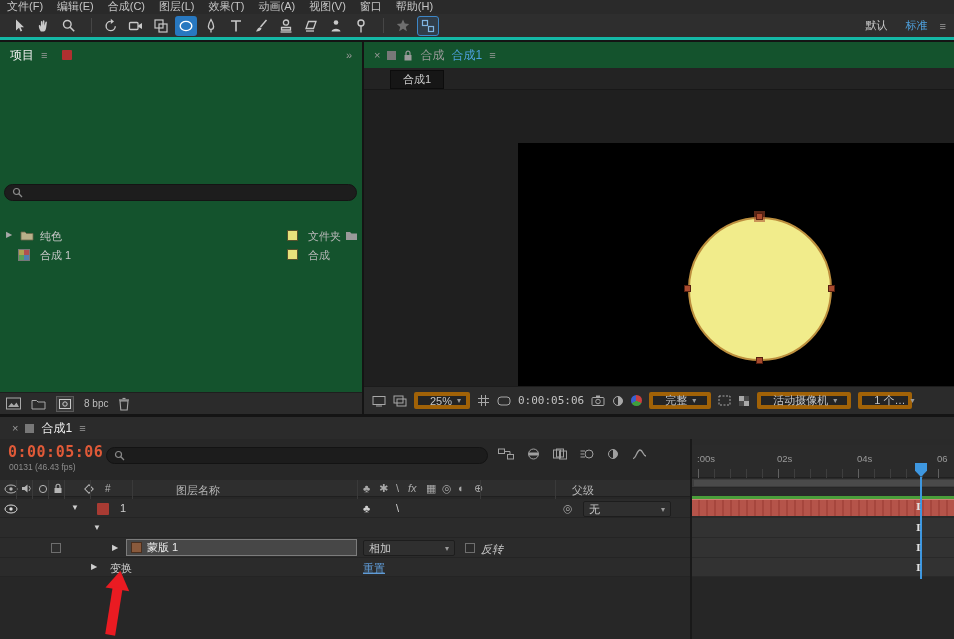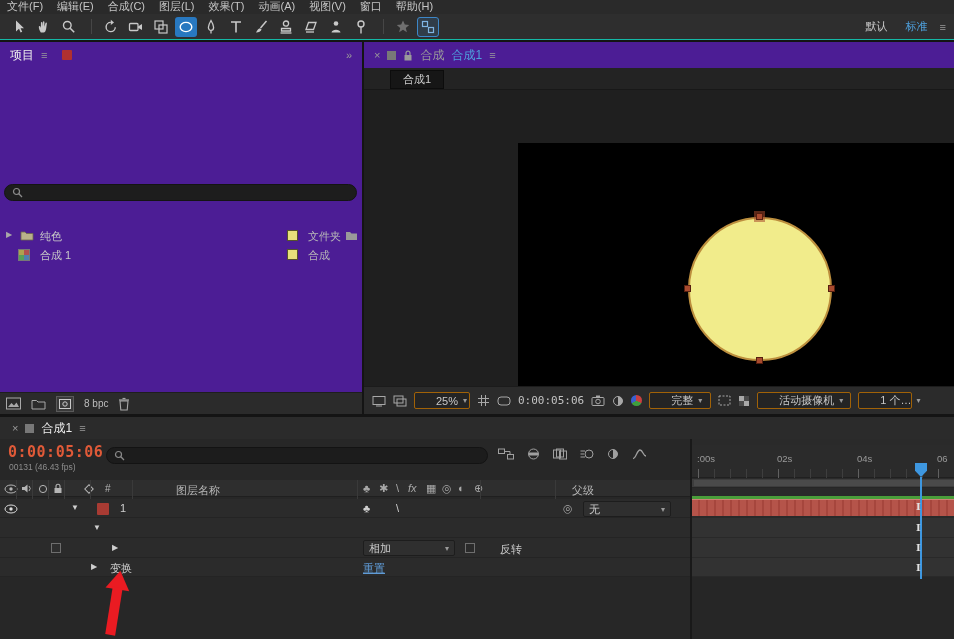--- a/index.html
+++ b/index.html
@@ -7,31 +7,31 @@
   body{font-family:"Liberation Sans","DejaVu Sans",sans-serif;background:#141414;position:relative;overflow:hidden;color:#c6c6c6;-webkit-font-smoothing:antialiased;}
   .abs{position:absolute;}
   .g{font-size:11px;color:#a8a8a8;line-height:1;}
   svg{display:block;}
 
   
   #menubar{left:0;top:0;width:954px;height:14px;background:#2a2a2a;display:flex;align-items:flex-end;font-size:11px;color:#c6c6c6;}
   #menubar span{padding:0 7px;cursor:default;}
 
   
-  #toolbar{left:14px;left:0;top:14px;width:954px;height:26px;background:#2e2e2e;border-bottom:1px solid #14b8a6;display:flex;align-items:center;padding:0 8px;}
+  #toolbar{left:14px;left:0;top:14px;width:954px;height:26px;background:#2e2e2e;border-bottom:3px solid #14b8a6;display:flex;align-items:center;padding:0 8px;}
   .tool{width:22px;height:20px;display:flex;align-items:center;justify-content:center;border-radius:3px;margin-right:3px;}
   .tool.active{background:#2878c0;}
   .tool.boxed{border:1px solid #3d87c8;background:rgba(61,135,200,.18);}
   .tsep{width:1px;height:15px;background:#464646;margin:0 8px;}
   .spacer{flex:1;}
   .ws{font-size:11px;color:#c8c8c8;margin-right:18px;}
   .ws.blue{color:#4ea0dd;margin-right:12px;}
 
   
-  .panel{background:#4c1d95;}
+  .panel{background:#14532d;}
   .tabrow{height:26px;display:flex;align-items:center;padding:0 10px;font-size:12px;gap:7px;}
   .tab-active{color:#ededed;}
   .tab-dim{color:#9a9a9a;}
   .menu-glyph{color:#9a9a9a;font-size:11px;}
   .chip{width:10px;height:10px;border-radius:1px;display:inline-block;}
   .sq{width:9px;height:9px;background:#787878;display:inline-block;}
 
   
   #project{left:0;top:42px;width:362px;height:372px;}
   #proj-search{left:4px;top:142px;width:353px;height:17px;background:#1d1d1d;border:1px solid #141414;border-radius:9px;display:flex;align-items:center;padding:0 7px;gap:5px;}
@@ -43,21 +43,21 @@
 
   
   #comp{left:364px;top:42px;width:590px;height:372px;}
   #comp-tabstrip{left:0;top:26px;width:590px;height:22px;background:#232323;border-bottom:1px solid #181818;}
   #comp-viewtab{left:26px;top:2px;width:54px;height:19px;background:#161616;border:1px solid #0c0c0c;color:#cfcfcf;font-size:11px;display:flex;align-items:center;justify-content:center;}
   #viewer{left:0;top:48px;width:590px;height:296px;background:#1f1f1f;overflow:hidden;}
   #compframe{left:154px;top:53px;width:436px;height:290px;background:#000;}
   #ellipse{left:170px;top:74px;width:144px;height:144px;border-radius:50%;background:#f1ec8b;border:2px solid #bd8f3e;}
   .handle{width:7px;height:7px;background:#a84a2e;border:1px solid #571f10;}
   #comp-bar{left:0;top:344px;width:590px;height:28px;background:#2b2b2b;border-top:1px solid #1b1b1b;display:flex;align-items:center;padding:0 8px;gap:7px;font-size:11px;}
-  .dd{display:inline-flex;align-items:center;justify-content:space-between;background:#242424;border:1px solid #a16207;border-radius:2px;height:17px;padding:0 21px;font-size:11px;color:#c8c8c8;gap:5px;white-space:nowrap;}
+  .dd{display:inline-flex;align-items:center;justify-content:space-between;background:#242424;border:4px solid #a16207;border-radius:2px;height:17px;padding:0 12px;font-size:11px;color:#c8c8c8;gap:5px;white-space:nowrap;}
   .caret{font-size:8px;color:#999;}
   .ballicon{width:11px;height:11px;border-radius:50%;background:conic-gradient(#c94040 0 33%,#3f9e3f 33% 66%,#3a5fd0 66% 100%);}
   .tc-small{font-family:"DejaVu Sans Mono",monospace;color:#c3c3c3;font-size:11px;}
 
   
   #timeline{left:0;top:417px;width:954px;height:222px;background:#272727;}
   #tl-tabs{height:22px;display:flex;align-items:center;gap:7px;padding:0 12px;font-size:12px;background:#2b2b2b;}
   #tl-time{left:8px;top:26px;font-family:"DejaVu Sans Mono",monospace;font-weight:bold;font-size:15px;color:#e05a38;letter-spacing:.5px;}
   #tl-frames{left:9px;top:45px;font-size:8.5px;color:#8d8d8d;}
   #tl-search{left:106px;top:30px;width:382px;height:17px;background:#1c1c1c;border:1px solid #131313;border-radius:9px;display:flex;align-items:center;padding:0 7px;gap:5px;}
@@ -455,26 +455,30 @@
   </div>
 
   <div class="tlrow abs" style="top:101px;height:20px;">
     <span class="abs g" style="left:93px;top:6px;font-size:8px;color:#cfcfcf;">▼</span>
     <span class="abs" style="left:112px;top:4px;margin-top:20px;">蒙版</span>
   </div>
 
   <div class="tlrow abs" style="top:121px;height:20px;">
     <span class="abs" style="left:51px;top:5px;width:10px;height:10px;background:#2e2e2e;border:1px solid #6e6e6e;"></span>
     <span class="abs g" style="left:112px;top:6px;font-size:8px;color:#cfcfcf;">▶</span>
+    <div class="namebox" style="left:126px;top:1px;width:231px;height:17px;background:#474747;border-color:#7c7c7c;">
+      <span style="width:11px;height:11px;background:#8a5a3c;border:1px solid #4a2f1e;display:inline-block;"></span>
+      <span style="color:#eaeaea;">蒙版 1</span>
+    </div>
     <span class="ddsm" style="left:363px;top:2px;width:92px;">
       <span>相加</span>
       <span class="caret">▾</span>
     </span>
     <span class="abs" style="left:465px;top:5px;width:10px;height:10px;background:#2a2a2a;border:1px solid #6e6e6e;"></span>
-    <span class="abs" style="left:500px;top:4px;">反转</span>
+    <span class="abs" style="left:481px;top:4px;font-style:italic;">反转</span>
   </div>
 
   <div class="tlrow abs" style="top:141px;height:19px;">
     <span class="abs g" style="left:91px;top:5px;font-size:8px;color:#cfcfcf;">▶</span>
     <span class="abs" style="left:110px;top:3px;">变换</span>
     <span class="abs reset-link" style="left:363px;top:3px;">重置</span>
   </div>
 
   <div id="tl-right" class="abs">
     <div id="ruler" class="abs">

